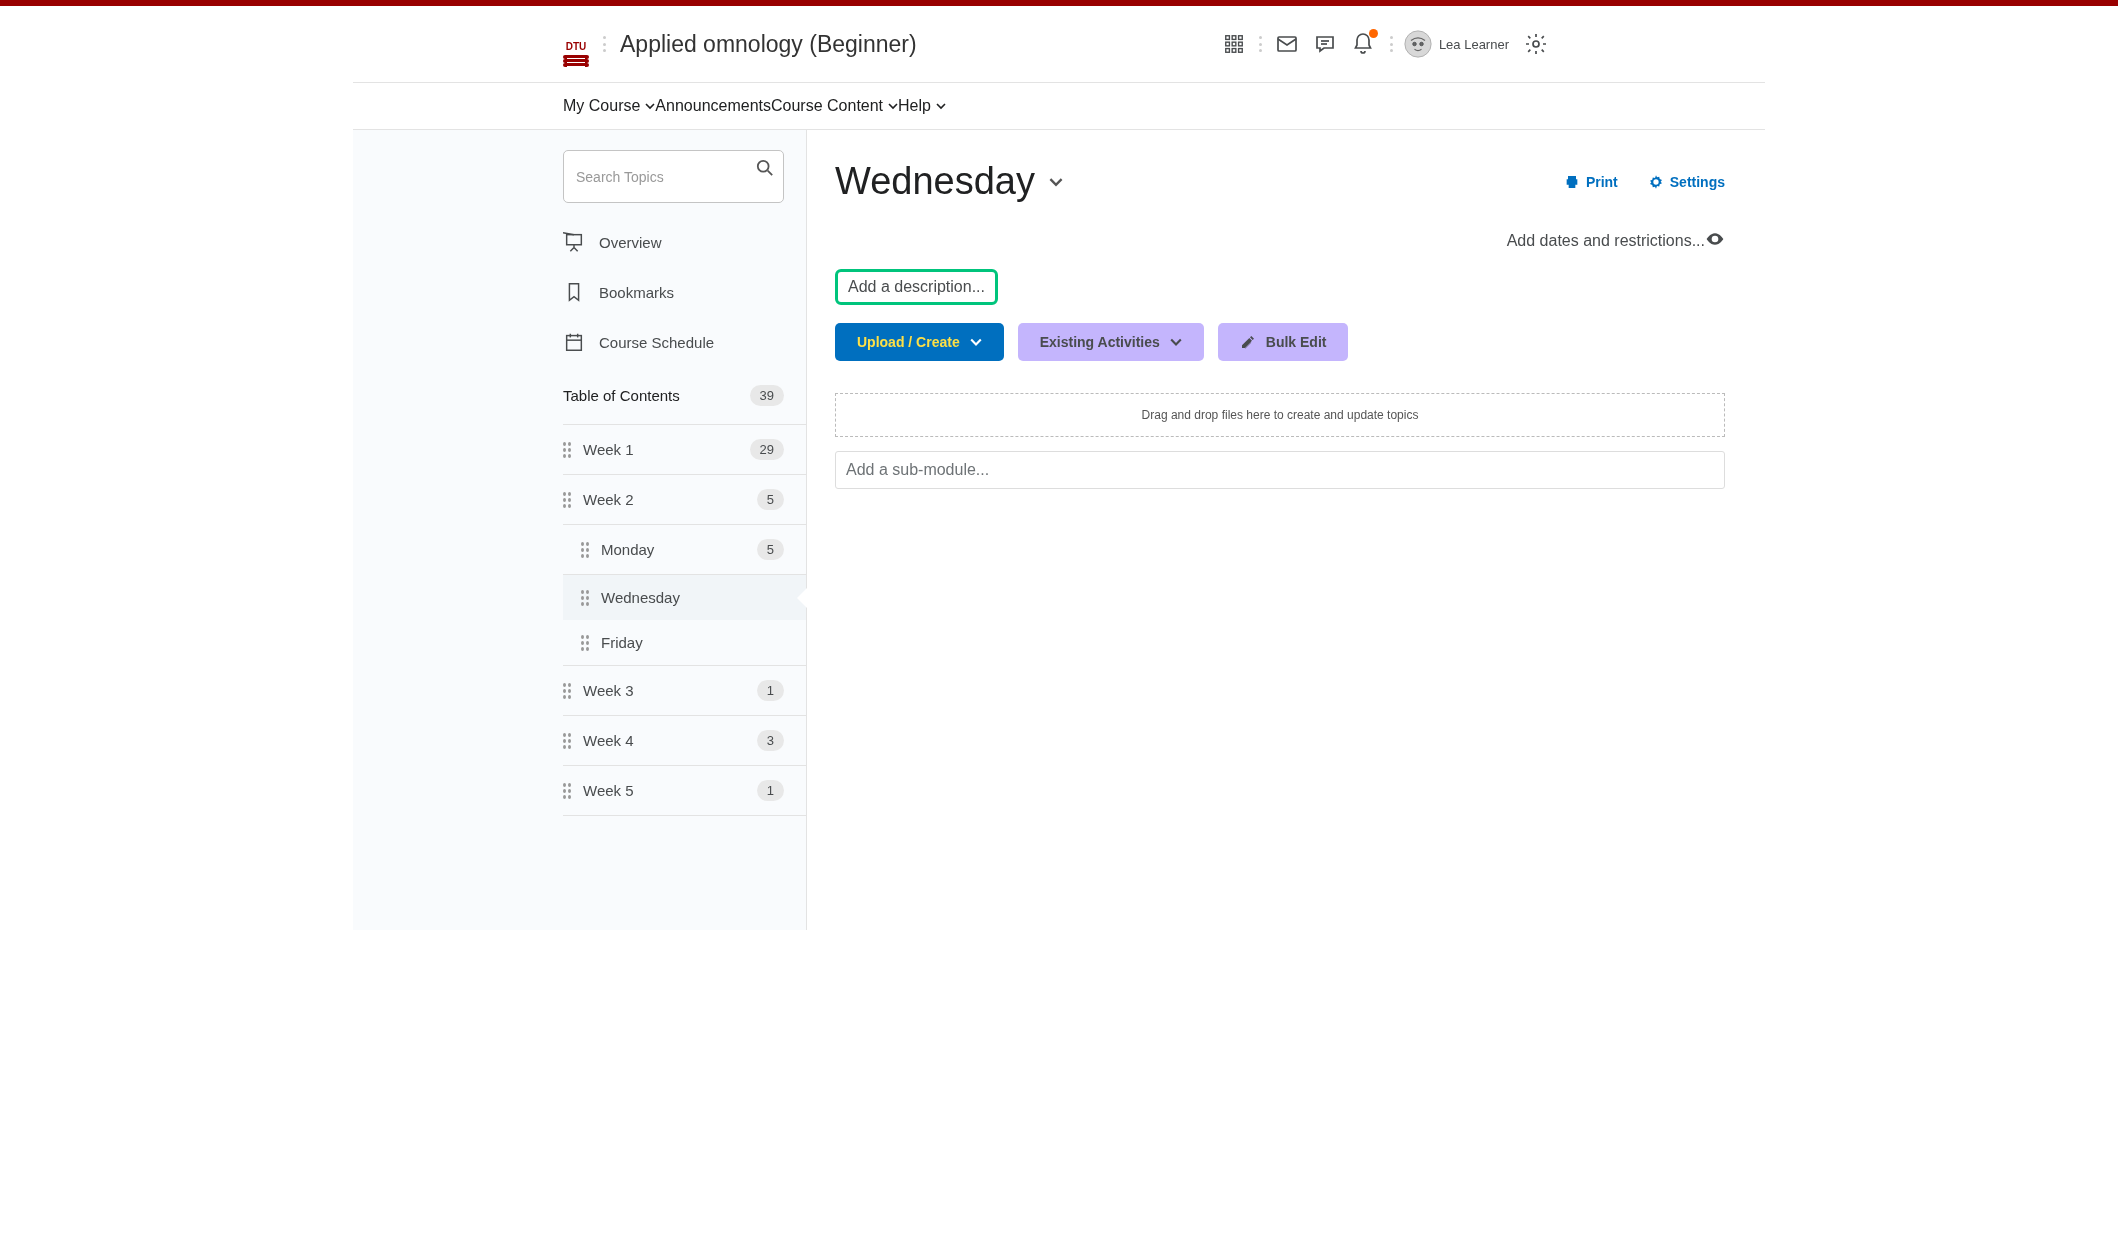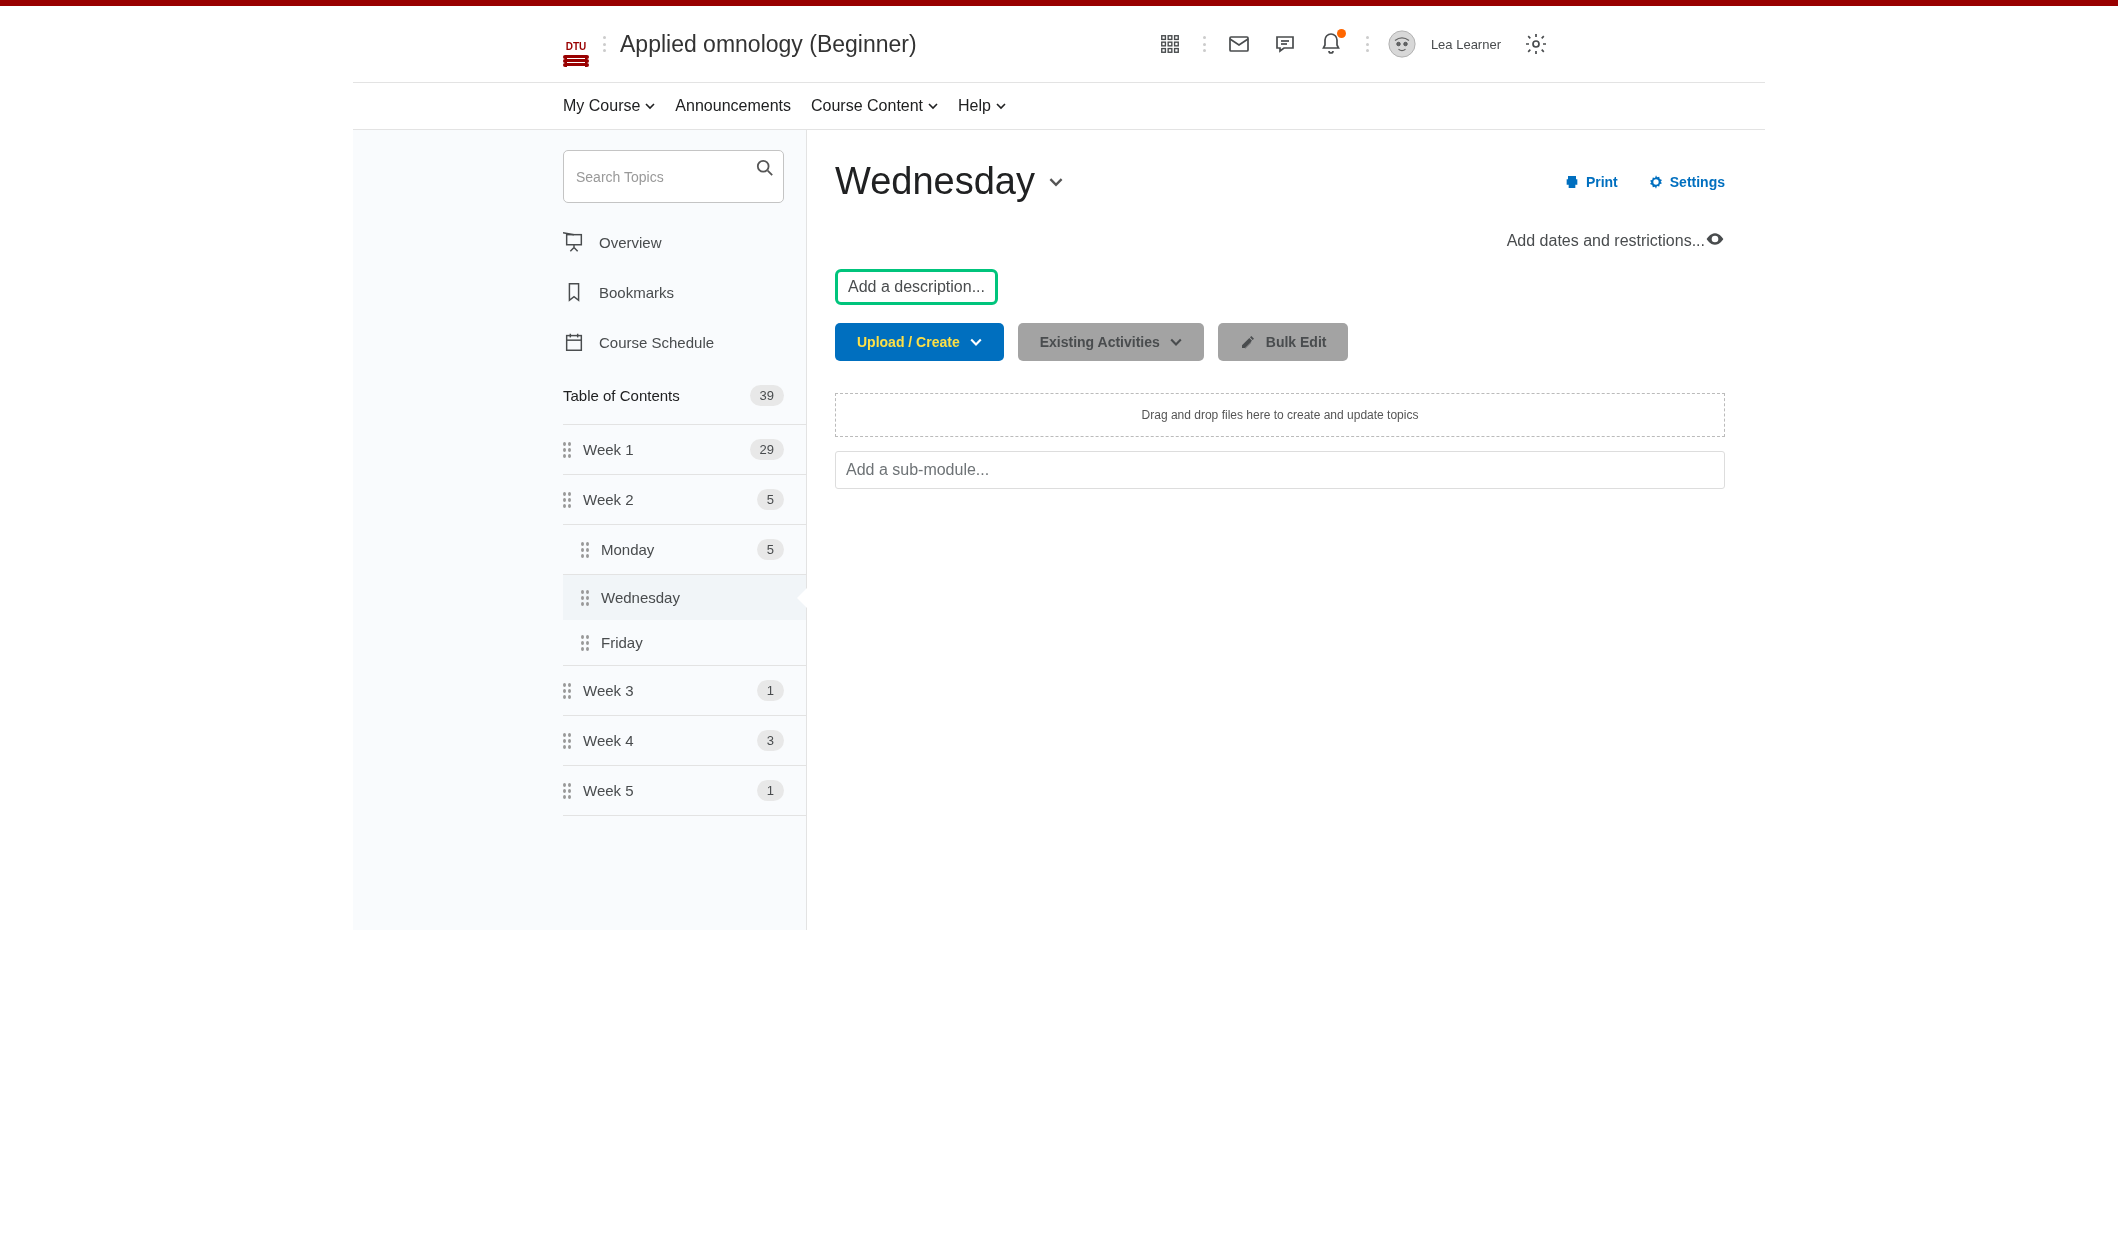--- a/index.html
+++ b/index.html
@@ -10,27 +10,27 @@
 .logo { width: 26px; height: 36px; display: flex; flex-direction: column; justify-content: center; align-items: center; margin-top: 20px; }
 .logo-text { color: #990000; font-weight: bold; font-size: 10px; margin-bottom: 2px; }
 .logo-lines { width: 22px; }
 .logo-lines div { height: 3px; background: #990000; margin: 1px 0; border-radius: 1px; position: relative; }
 .logo-lines div::before, .logo-lines div::after { content: ''; position: absolute; width: 4px; height: 4px; background: #990000; border-radius: 0 50% 50% 0; top: -0.5px; }
 .logo-lines div::before { left: -2px; border-radius: 50% 0 0 50%; }
 .logo-lines div::after { right: -2px; }
 .header-divider { width: 3px; height: 16px; display: flex; flex-direction: column; justify-content: space-between; margin: 0 14px; }
 .header-divider span { width: 3px; height: 3px; background: #ccc; border-radius: 50%; }
 .course-title { font-size: 23px; font-weight: 400; color: #333; }
-.header-right { margin-left: auto; display: flex; align-items: center; padding-right: 210px; gap: 8px; justify-content: space-between; }
+.header-right { margin-left: auto; display: flex; align-items: center; padding-right: 210px; gap: 0; justify-content: space-between; }
 .icon-btn { width: 38px; height: 38px; display: flex; align-items: center; justify-content: center; cursor: pointer; position: relative; }
 .icon-btn svg { stroke: #494c4e; }
 .notif-dot { position: absolute; top: 4px; right: 4px; width: 9px; height: 9px; background: #ff6600; border-radius: 50%; }
 .avatar-icon { width: 28px; height: 28px; }
 .user-name { font-size: 13px; color: #494c4e; margin: 0 8px 0 4px; cursor: pointer; }
-.subnav { display: flex; align-items: center; padding: 0 0 0 210px; height: 47px; border-bottom: 1px solid #e3e3e3; max-width: 1412px; margin: 0 auto; gap: 20px; }
+.subnav { display: flex; align-items: center; padding: 0 0 0 210px; height: 47px; border-bottom: 1px solid #e3e3e3; max-width: 1412px; margin: 0 auto; }
 .subnav-item { font-size: 16px; color: #202122; display: flex; align-items: center; gap: 5px; cursor: pointer; }
 .chevron-down { display: inline-block; }
 .main-wrap { display: flex; max-width: 1412px; margin: 0 auto; }
 .sidebar { width: 454px; padding-left: 210px; background: #f9fbfd; border-right: 1px solid #e3e3e3; padding-top: 20px; min-height: 800px; }
 .search-wrap { margin: 0 22px 14px 0; position: relative; }
 .search-input { width: 100%; height: 53px; border: 1px solid #c4c4c4; border-radius: 5px; padding: 0 36px 0 12px; font-size: 14px; color: #333; }
 .search-input::placeholder { color: #999; }
 .search-icon { position: absolute; right: 10px; top: 9px; }
 .side-link { display: flex; align-items: center; padding: 14px 22px 14px 0; font-size: 15px; color: #494c4e; cursor: pointer; gap: 14px; }
 .side-link svg { width: 22px; height: 22px; stroke: #494c4e; }
@@ -49,21 +49,21 @@
 .title-wrap { display: flex; align-items: center; gap: 14px; }
 .page-title { font-size: 38px; font-weight: 400; color: #202122; }
 .header-actions { display: flex; align-items: center; gap: 30px; }
 .action-link { display: flex; align-items: center; gap: 6px; color: #006fbf; font-size: 14px; font-weight: 600; cursor: pointer; }
 .action-link svg { fill: #006fbf; }
 .meta-row { display: flex; justify-content: flex-end; align-items: center; margin-top: 26px; color: #494c4e; font-size: 16px; }
 .add-desc { display: inline-block; padding: 6px 10px; border: 3px solid #00c47c; border-radius: 6px; color: #494c4e; font-size: 16px; margin-top: 16px; cursor: pointer; }
 .btn-row { display: flex; gap: 14px; margin-top: 18px; }
 .btn { height: 38px; display: flex; align-items: center; justify-content: center; gap: 10px; border-radius: 5px; font-size: 14px; font-weight: 600; cursor: pointer; padding: 0 22px; border: none; }
 .btn-primary { background: #006fbf; color: #fde047; }
-.btn-secondary { background: #a3a3a3; color: #494c4e; }
+.btn-secondary { background: #c4b5fd; color: #494c4e; }
 .drop-zone { margin-top: 32px; border: 1px dashed #bbb; padding: 14px; text-align: center; color: #555; font-size: 12px; }
 .submodule-input { margin-top: 14px; width: 100%; height: 38px; border: 1px solid #ddd; border-radius: 3px; padding: 7px 10px; font-size: 16px; color: #494c4e; }
 .submodule-input::placeholder { color: #6e7376; }
 .eye-icon svg { fill: #494c4e; }
 </style>
 </head>
 <body>
 
 <div class="top-bar"></div>
 

